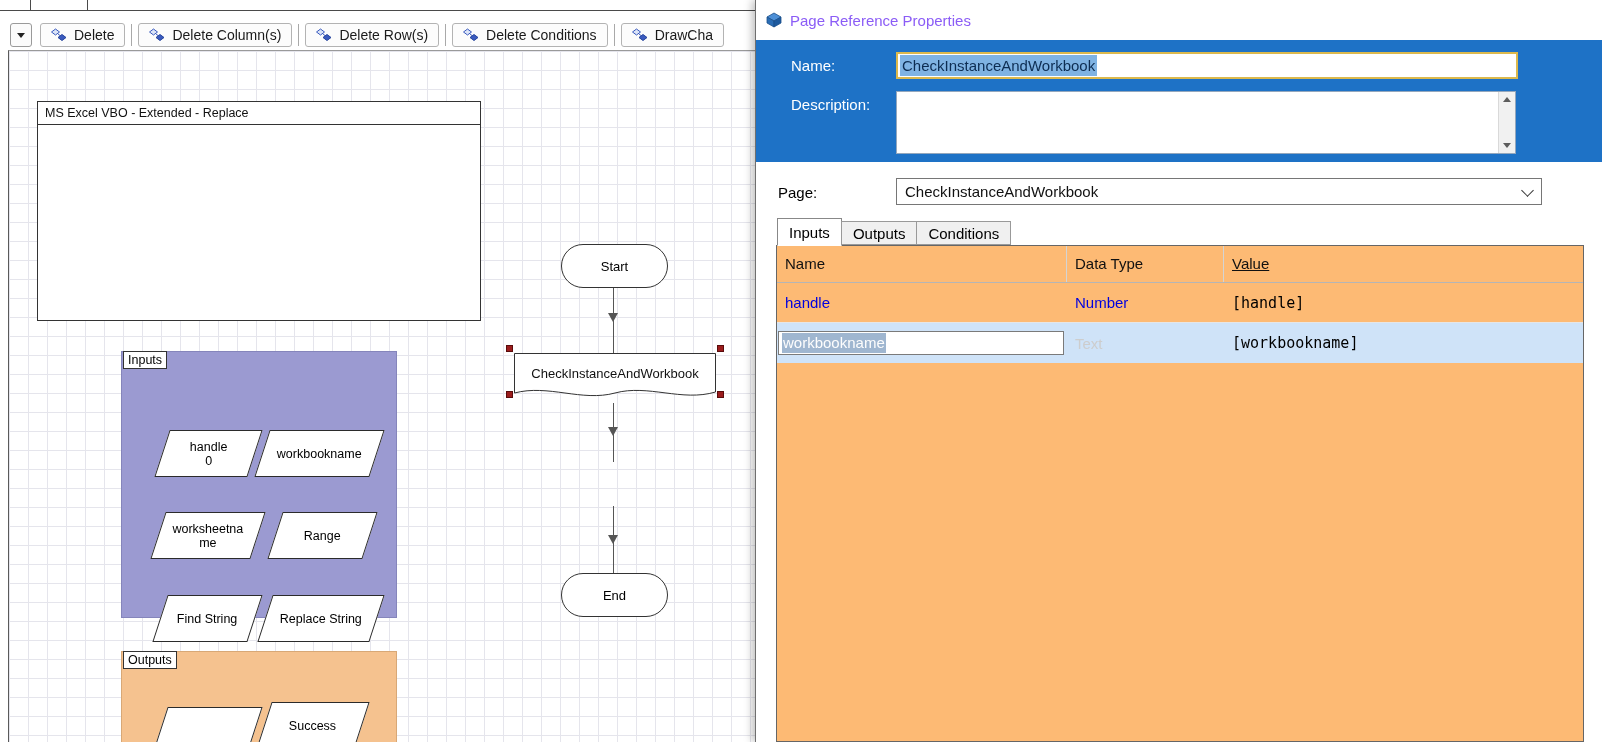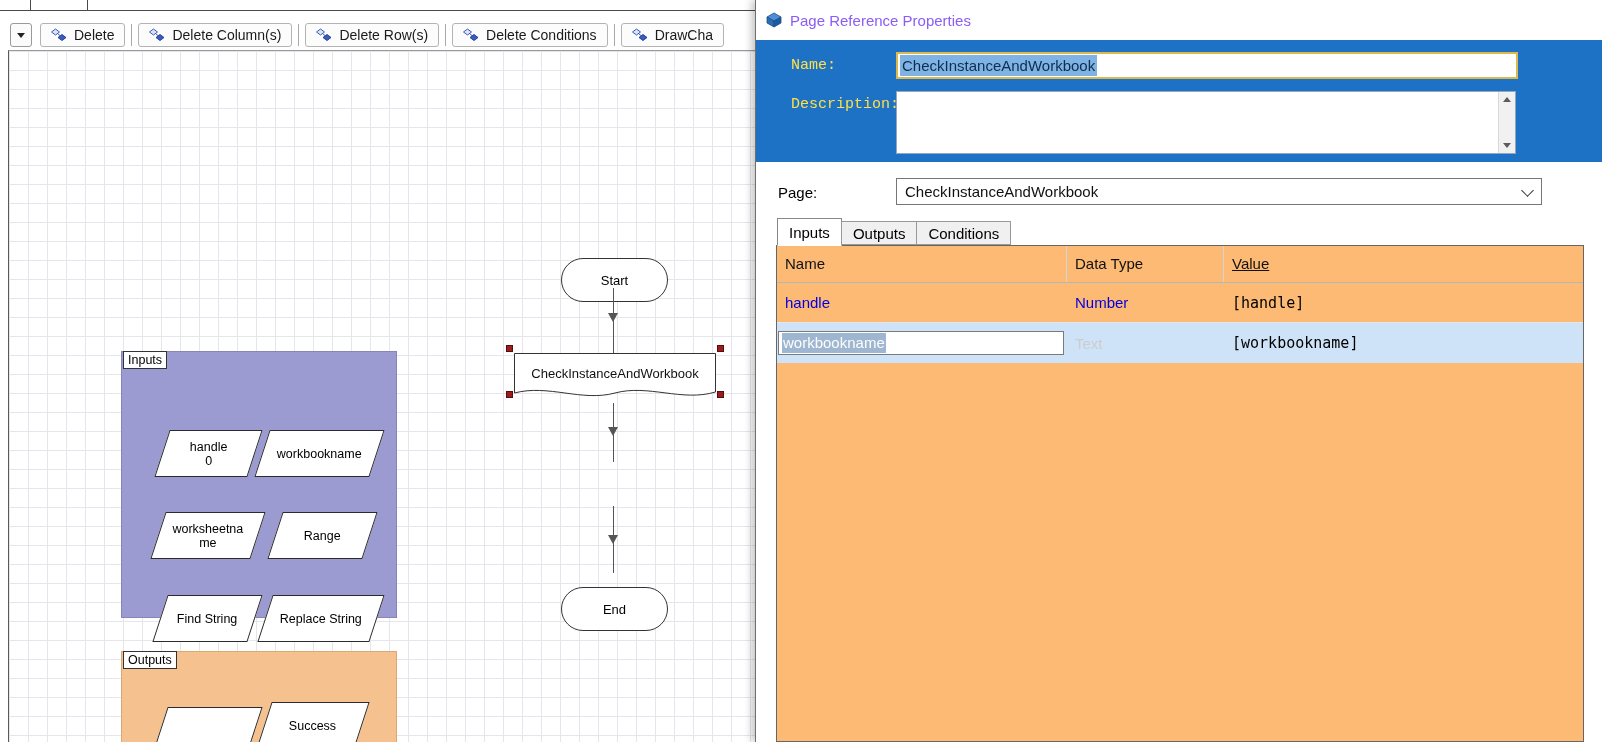--- a/index.html
+++ b/index.html
@@ -43,21 +43,21 @@
                font-size:12.5px; padding:0 4px; line-height:16px; color:#000; }
 
   .pgram { position:absolute; background:#fff; border:1px solid #2b2b2b; transform:skewX(-18deg);
            display:flex; align-items:center; justify-content:center; }
   .pgram > span { transform:skewX(18deg); display:block; font-size:12.5px; line-height:14px;
                   text-align:center; white-space:pre-line; color:#000; }
   .pgram.break > span { word-break:break-all; max-width:80px; }
 
   .terminal { position:absolute; width:107px; height:44px; background:#fff; border:1px solid #333;
               border-radius:22px; display:flex; align-items:center; justify-content:center;
-              font-size:13px; color:#000;margin-top:14px; }
+              font-size:13px; color:#000; }
   .flow-link { position:absolute; left:604px; width:1px; background:#555; }
   .flow-arrow { position:absolute; left:599px; width:0; height:0;
                 border-left:5.5px solid transparent; border-right:5.5px solid transparent;
                 border-top:9px solid #555; }
 
   .page-ref { position:absolute; left:505px; top:302px; width:202px; height:50px; }
   .page-ref svg { position:absolute; left:0; top:0; }
   .page-ref .node-label { position:absolute; left:0; right:0; top:0; bottom:9px;
                           display:flex; align-items:center; justify-content:center; font-size:13px; }
   .sel-handle { position:absolute; width:7px; height:7px; background:#9b1c1c; border:1px solid #5a0c0c; z-index:3; }
@@ -72,21 +72,21 @@
   .replace-node .node-label { flex:1; display:flex; align-items:center; justify-content:center; font-size:13px; }
 
   
   .dialog { position:absolute; left:755px; top:0; width:847px; height:742px; background:#fff;
             border-left:1px solid #6f6f6f; box-shadow:-3px 0 8px rgba(0,0,0,.25); z-index:10; }
   .dlg-titlebar { position:absolute; left:0; top:0; width:100%; height:40px; background:#fff;
                   display:flex; align-items:center; padding-left:10px; gap:8px; }
   .dlg-title { font-size:15px; color:#8b5cf6; }
 
   .blue-panel { position:absolute; left:0; top:40px; width:847px; height:122px; background:#1e72c6; }
-  .bp-label { position:absolute; color:#fde047; font-size:15px;font-family:Liberation Mono, monospace; }
+  .bp-label { position:absolute; color:#ffffff; font-size:15px; }
   .name-input { position:absolute; left:140px; top:12px; width:622px; height:27px; background:#fff;
                 border:2px solid #dcb94d; display:flex; align-items:center; padding-left:2px; }
   .name-input .sel { background:#7fb3e3; color:#0d2d52; font-size:15px; padding:0 2px; line-height:21px; }
   .desc-box { position:absolute; left:140px; top:51px; width:620px; height:63px; background:#fff;
               border:1px solid #94a7bd; }
   .desc-text { position:absolute; left:0; top:0; width:600px; height:61px; border:none; resize:none;
                outline:none; font-family:"Liberation Sans", sans-serif; font-size:14px; }
   .vscroll { position:absolute; right:0; top:0; bottom:0; width:17px; background:#f1f1f1;
              border-left:1px solid #d9d9d9; }
   .arr-up, .arr-down { position:absolute; left:4px; width:0; height:0;
@@ -176,20 +176,23 @@
           <path d="M4.5 2 L8.5 5 L4.5 8 L0.5 5 Z" fill="#dbe4f7" stroke="#3b5bbf"></path>
           <line x1="6.5" y1="6.5" x2="9.5" y2="9" stroke="#3b5bbf"></line>
           <path d="M11 7.5 L15 10.5 L11 13.5 L7 10.5 Z" fill="#3b5bbf" stroke="#24439c"></path>
         </svg>
         <span>DrawCha</span>
       </div>
     </div>
 
     <div class="canvas">
 
+      <div class="vbo-box">
+        <div class="vbo-title">MS Excel VBO - Extended - Replace</div>
+      </div>
 
       <div class="group-box grp-inputs">
         <div class="grp-label">Inputs</div>
         <div class="pgram" style="left:40px; top:78px; width:93px; height:47px;">
           <span>handle
 0</span>
         </div>
         <div class="pgram" style="left:140px; top:78px; width:115px; height:47px;">
           <span>workbookname</span>
         </div>

